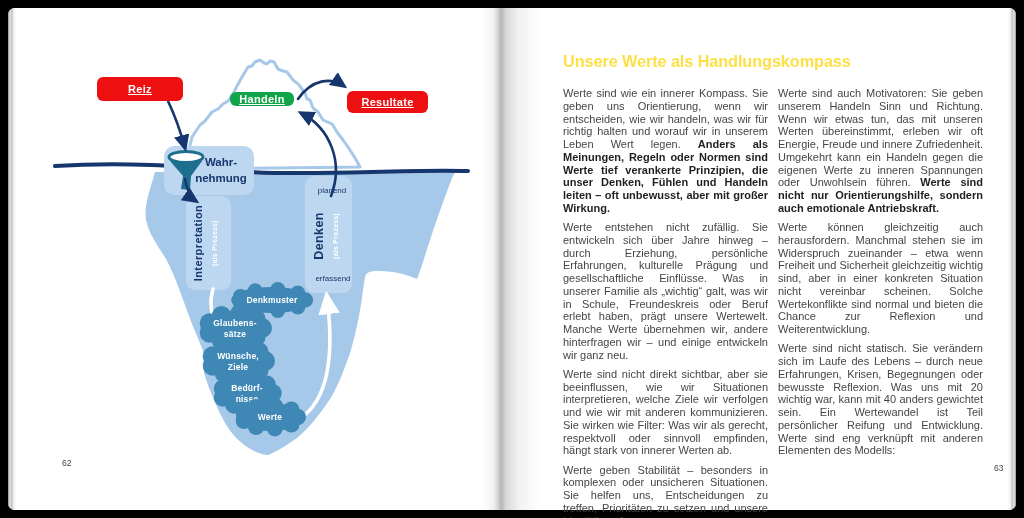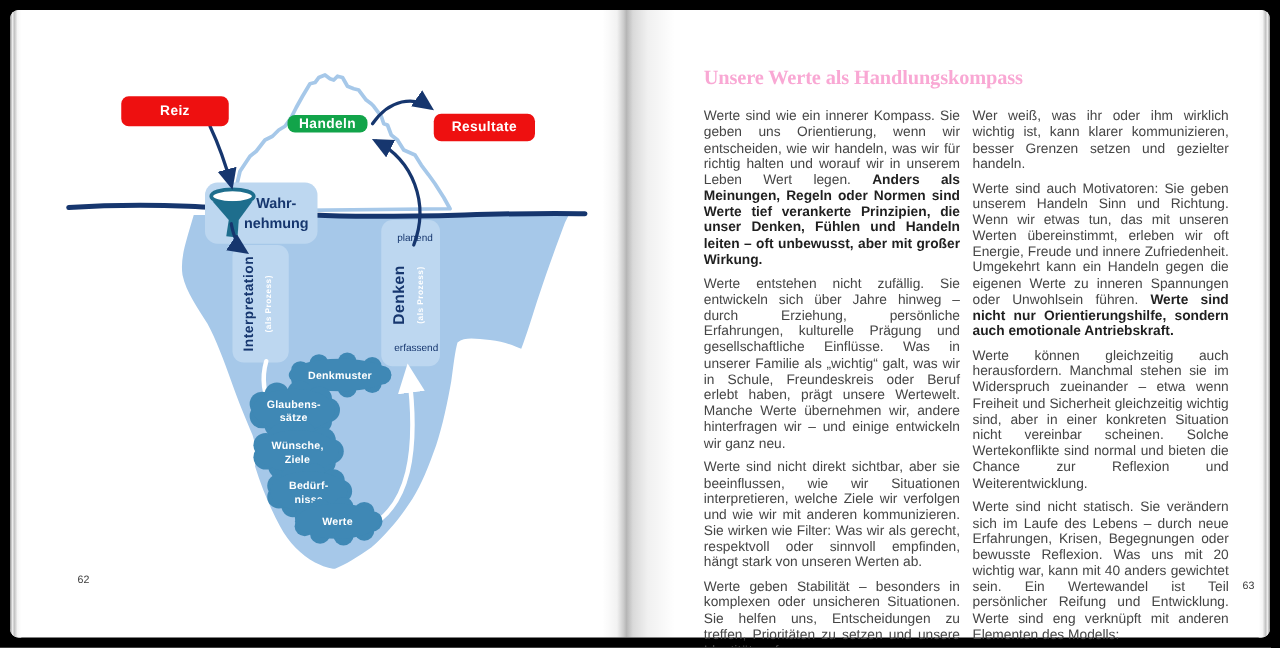--- a/index.html
+++ b/index.html
@@ -14,42 +14,42 @@
           background:linear-gradient(90deg,#8f8f8f 0,#ececec 2px,#c2c2c2 3.5px,#f5f5f5 6px,#fff 9px);}
   .edge-r{position:absolute;left:1007px;top:8px;width:9px;height:502px;border-radius:0 7px 7px 0;
           background:linear-gradient(270deg,#8f8f8f 0,#ececec 2px,#c2c2c2 3.5px,#f5f5f5 6px,#fff 9px);}
   .gutter{position:absolute;left:482px;top:8px;width:58px;height:502px;pointer-events:none;
           background:linear-gradient(90deg,rgba(0,0,0,0) 0,rgba(0,0,0,.05) 20%,rgba(0,0,0,.20) 29%,
           rgba(40,40,40,.34) 33%,rgba(0,0,0,.15) 42%,rgba(0,0,0,.06) 62%,rgba(0,0,0,0) 100%);}
   svg.diagram{position:absolute;left:0;top:0;width:1024px;height:518px;}
 
   
   .label-box{position:absolute;display:flex;align-items:center;justify-content:center;
-             border-radius:6px;color:#fff;font-weight:700;font-size:11px;letter-spacing:.3px;}
+             border-radius:6px;color:#fff;font-weight:700;font-size:11px;letter-spacing:.3px;text-decoration:underline;}
   .label-box.red{background:var(--red);}
   .label-box.green{background:var(--green);}
 
   
   .panel{fill:var(--panel);}
   .body-fill{fill:var(--iceberg);}
   .above{fill:#fff;stroke:var(--iceberg);stroke-width:3;stroke-linejoin:round;}
   .water{fill:none;stroke:var(--navy);stroke-width:4;stroke-linecap:round;}
   .navy-arrow{fill:none;stroke:var(--navy);stroke-width:2.6;stroke-linecap:round;}
   .white-flow{fill:none;stroke:#fff;stroke-width:3.6;stroke-linecap:round;}
   .cloud{fill:var(--cloud);}
   .cloud-label{font:700 8.5px "Liberation Sans",sans-serif;fill:#fff;text-anchor:middle;letter-spacing:.2px;}
   .wahr-title{font:700 11.5px "Liberation Sans",sans-serif;fill:var(--navy);text-anchor:middle;}
   .col-title{font:700 11px "Liberation Sans",sans-serif;fill:var(--navy);text-anchor:middle;letter-spacing:.4px;}
   .col-title.big{font-size:12.5px;}
   .col-sub{font:700 6.6px "Liberation Sans",sans-serif;fill:#fff;text-anchor:middle;letter-spacing:.4px;}
   .mini{font:400 8px "Liberation Sans",sans-serif;fill:var(--navy);text-anchor:middle;}
 
   
   .rp{position:absolute;left:563px;top:51px;width:420px;color:#454545;}
-  .rp h1{margin:0 0 15px 0;font-size:16.3px;font-weight:600;color:#f9a8d4;letter-spacing:-.1px;line-height:21px;font-family:Liberation Serif, serif;}
+  .rp h1{margin:0 0 15px 0;font-size:16.3px;font-weight:600;color:#fde047;letter-spacing:-.1px;line-height:21px;}
   .cols{display:flex;gap:10px;}
   .col{width:205px;}
   .col p{margin:0 0 6.5px 0;font-size:11px;line-height:12.75px;text-align:justify;}
   .col p b{color:#1f1f1f;}
   .pageno{position:absolute;font-size:8.5px;color:#3e3e3e;}
 </style>
 </head>
 <body>
 
 <div class="stage">
@@ -209,25 +209,24 @@
   <div class="label-box red" style="left:347px;top:91px;width:81px;height:22px">
     <span>Resultate</span>
   </div>
 
   <div class="rp">
     <h1>Unsere Werte als Handlungskompass</h1>
     <div class="cols">
       <div class="col">
           <p><span>Werte sind wie ein innerer Kompass. Sie geben uns Orientierung, wenn wir entscheiden, wie wir handeln, was wir für richtig halten und worauf wir in unserem Leben Wert legen. </span><b>Anders als Meinungen, Regeln oder Normen sind Werte tief verankerte Prinzipien, die unser Denken, Fühlen und Handeln leiten – oft unbewusst, aber mit großer Wirkung.</b></p>
           <p><span>Werte entstehen nicht zufällig. Sie entwickeln sich über Jahre hinweg – durch Erziehung, persönliche Erfahrungen, kulturelle Prägung und gesellschaftliche Einflüsse. Was in unserer Familie als „wichtig“ galt, was wir in Schule, Freundeskreis oder Beruf erlebt haben, prägt unsere Wertewelt. Manche Werte übernehmen wir, andere hinterfragen wir – und einige entwickeln wir ganz neu.</span></p>
-          <p><span>Werte sind nicht direkt sichtbar, aber sie beeinflussen, wie wir Situationen interpretieren, welche Ziele wir verfolgen und wie wir mit anderen kommunizieren. Sie wirken wie Filter: Was wir als gerecht, respektvoll oder sinnvoll empfinden, hängt stark von unseren Werten ab.</span></p>
+          <p><span>Werte sind nicht direkt sichtbar, aber sie beeinflussen, wie wir Situationen interpretieren, welche Ziele wir verfolgen und wie wir mit anderen kommunizieren. Sie wirken wie Filter: Was wir als gerecht, respektvoll oder sinnvoll empfinden, hängt stark von innerer Werten ab.</span></p>
           <p><span>Werte geben Stabilität – besonders in komplexen oder unsicheren Situationen. Sie helfen uns, Entscheidungen zu treffen, Prioritäten zu setzen und unsere Identität zu formen.</span></p>
         </div>
       <div class="col">
-          <p><span>Wer weiß, was ihr oder ihm wirklich wichtig ist, kann klarer kommunizieren, besser Grenzen setzen und gezielter handeln.</span></p>
           <p><span>Werte sind auch Motivatoren: Sie geben unserem Handeln Sinn und Richtung. Wenn wir etwas tun, das mit unseren Werten übereinstimmt, erleben wir oft Energie, Freude und innere Zufriedenheit. Umgekehrt kann ein Handeln gegen die eigenen Werte zu inneren Spannungen oder Unwohlsein führen. </span><b>Werte sind nicht nur Orientierungshilfe, sondern auch emotionale Antriebskraft.</b></p>
           <p><span>Werte können gleichzeitig auch herausfordern. Manchmal stehen sie im Widerspruch zueinander – etwa wenn Freiheit und Sicherheit gleichzeitig wichtig sind, aber in einer konkreten Situation nicht vereinbar scheinen. Solche Wertekonflikte sind normal und bieten die Chance zur Reflexion und Weiterentwicklung.</span></p>
           <p><span>Werte sind nicht statisch. Sie verändern sich im Laufe des Lebens – durch neue Erfahrungen, Krisen, Begegnungen oder bewusste Reflexion. Was uns mit 20 wichtig war, kann mit 40 anders gewichtet sein. Ein Wertewandel ist Teil persönlicher Reifung und Entwicklung. Werte sind eng verknüpft mit anderen Elementen des Modells:</span></p>
         </div>
     </div>
   </div>
 
   <div class="pageno" style="left:62px;top:458px">62</div>
   <div class="pageno" style="left:994px;top:463px">63</div>
 

